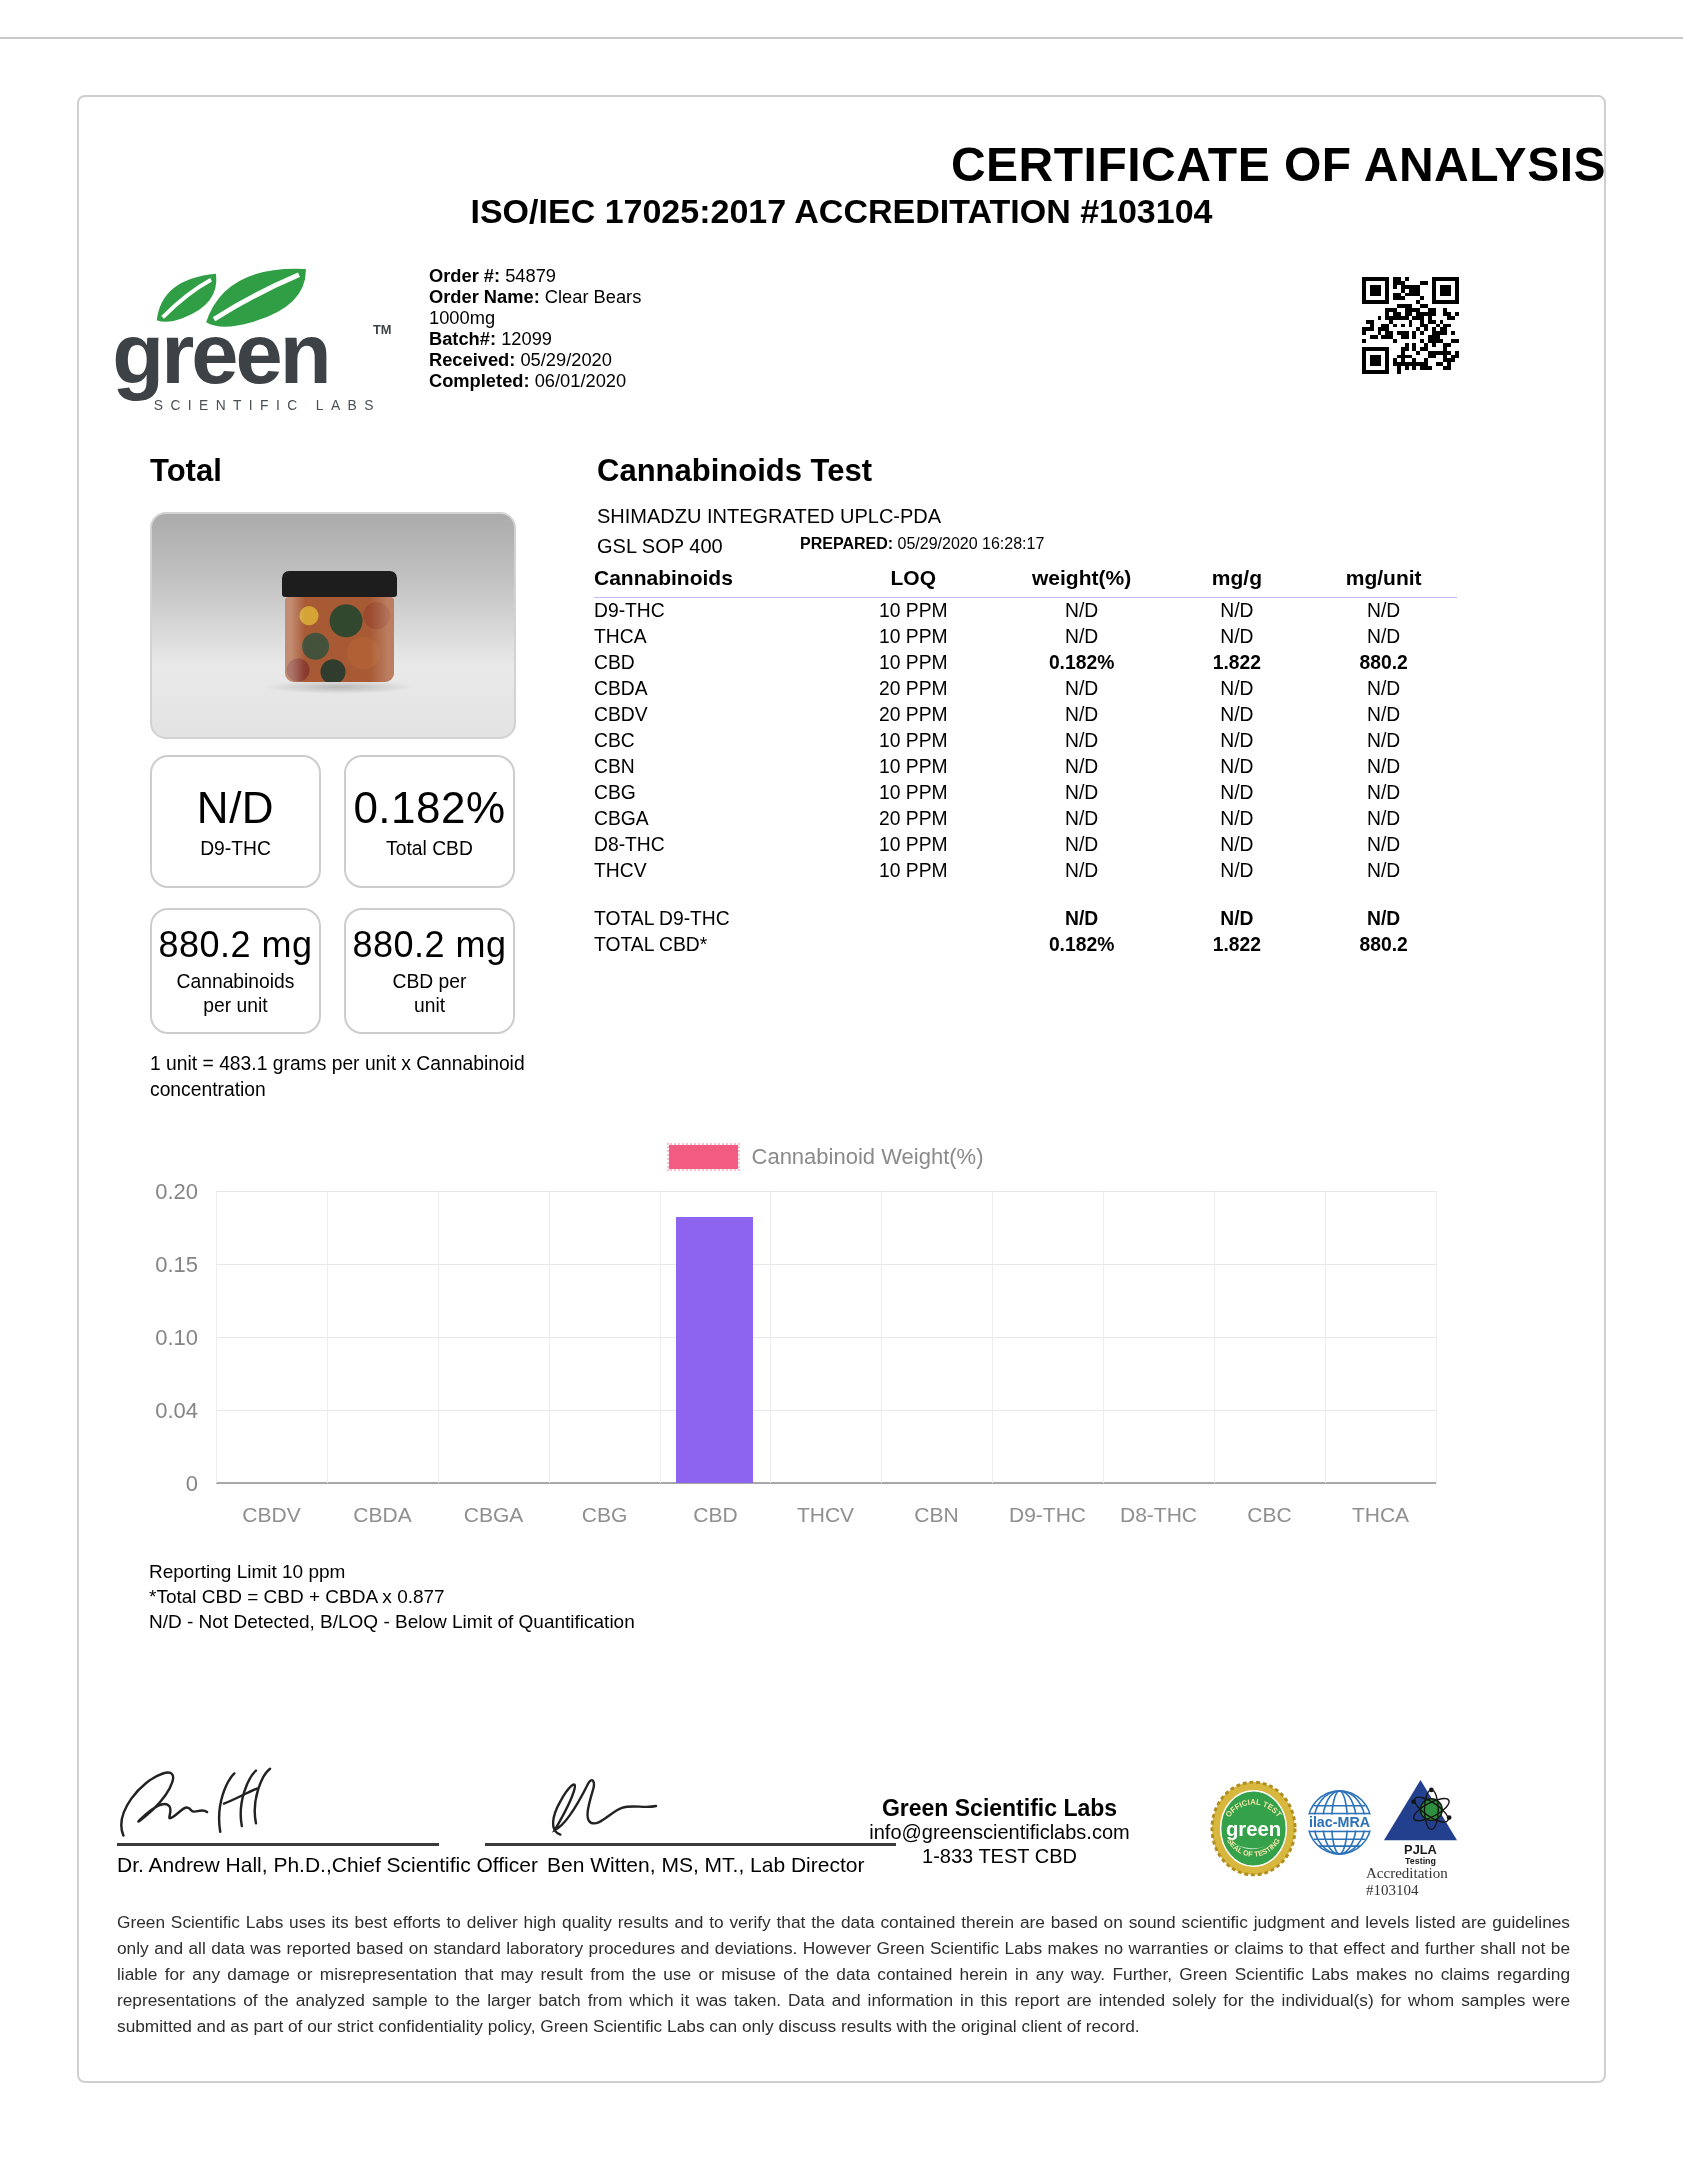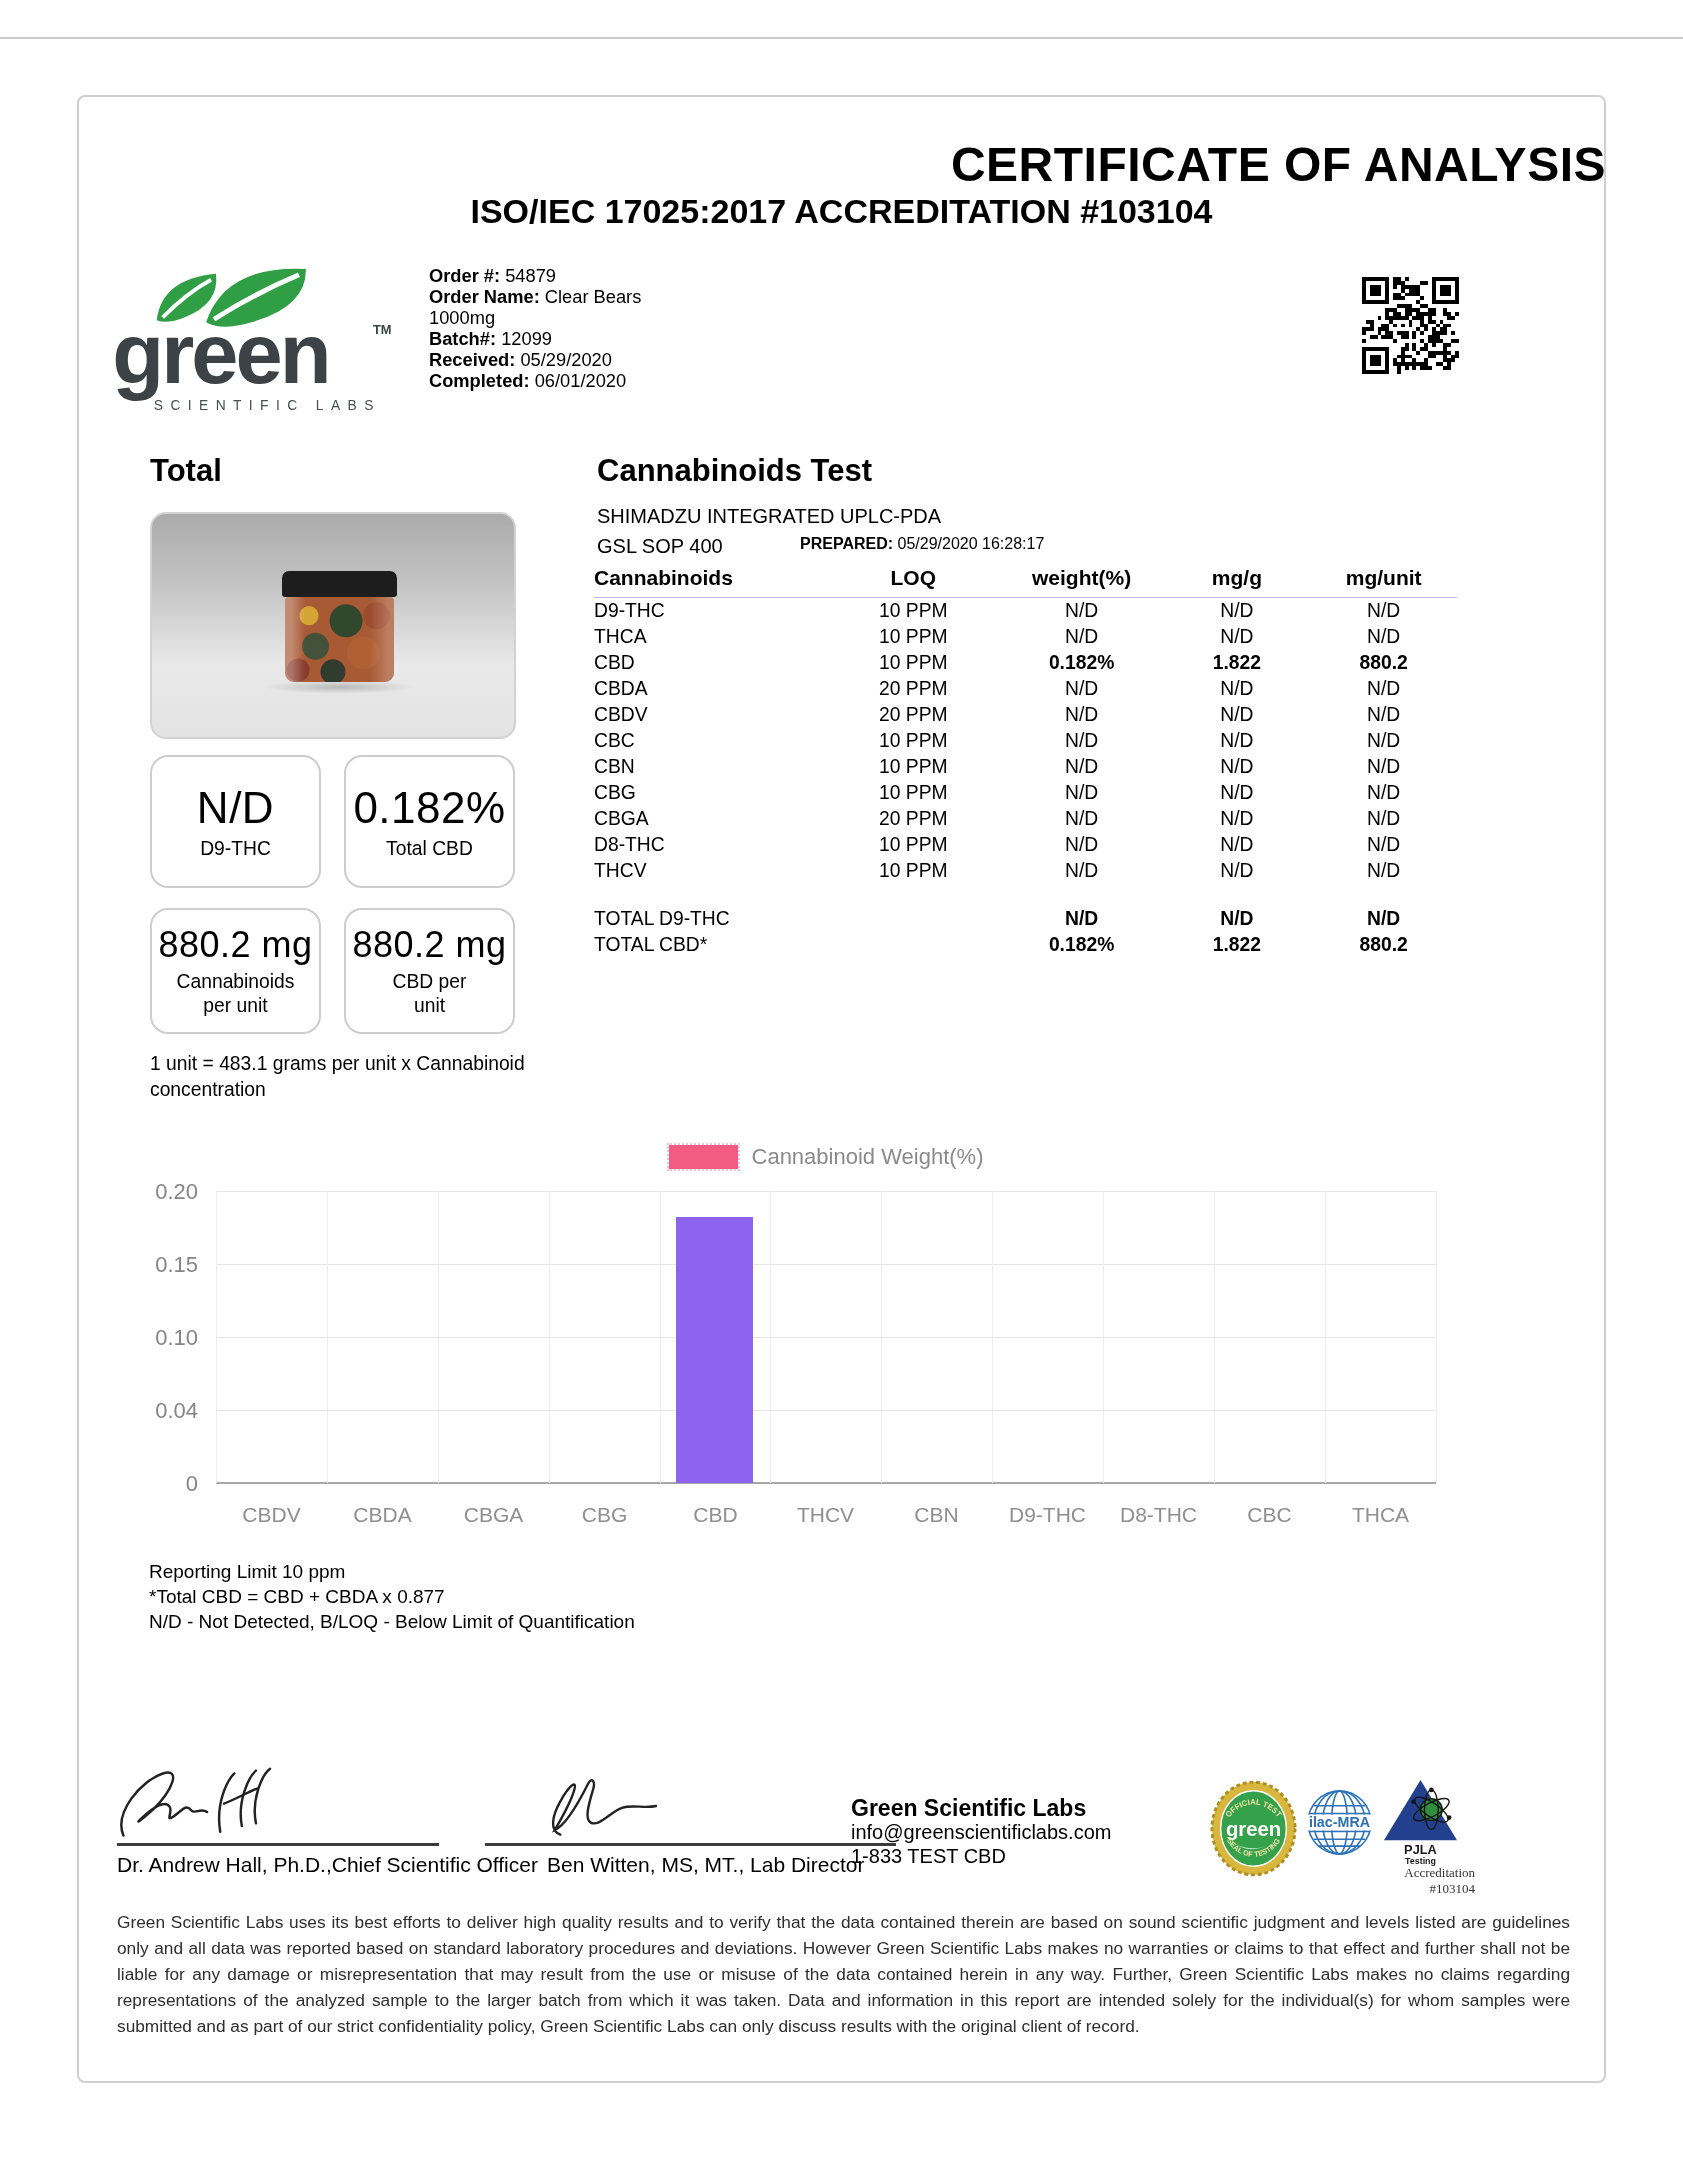--- a/index.html
+++ b/index.html
@@ -52,24 +52,24 @@
   .hgrid{position:absolute;left:0;width:100%;height:1px;background:#e7e7e7}
   .axisline{position:absolute;left:0;width:100%;height:2px;background:#a8a8a8}
   .vgrid{position:absolute;top:0;width:1px;height:100%;background:#ededed}
   .ytick{position:absolute;left:-79px;width:61px;text-align:right;font-size:22px;color:#858585}
   .xlabel{position:absolute;top:312px;width:111px;text-align:center;font-size:21px;color:#8f8f8f}
   .bar{position:absolute;background:#8c64f0}
   .notes{position:absolute;left:149px;top:1559px;font-size:19px;line-height:25px}
   .sigimg{position:absolute}
   .sigline{position:absolute;height:3px;background:#3a3a3a}
   .signame{position:absolute;font-size:21px}
-  .contact{position:absolute;left:851px;top:1796px;width:297px;text-align:left;line-height:24px}
+  .contact{position:absolute;left:851px;top:1796px;width:297px;text-align:center;line-height:24px}
   .contact .c1{font-size:23px;font-weight:bold}
   .contact .c2{font-size:20px}
-  .pjla-acc{position:absolute;left:1366px;top:1865px;width:109px;text-align:right;font-size:13px;font-family:"Liberation Serif","DejaVu Serif",serif;color:#333}
+  .pjla-acc{position:absolute;left:1366px;top:1865px;width:109px;text-align:left;font-size:15px;font-family:"Liberation Serif","DejaVu Serif",serif;color:#333}
   .disclaimer{position:absolute;left:117px;top:1909px;width:1453px;font-size:17.3px;line-height:26px;color:#2e2e2e;text-align:justify}
 </style>
 </head>
 <body>
 
 <div class="topline"></div>
 <div class="frame"></div>
 
 <div class="title">CERTIFICATE OF ANALYSIS</div>
 <div class="subtitle">ISO/IEC 17025:2017 ACCREDITATION #103104</div>

